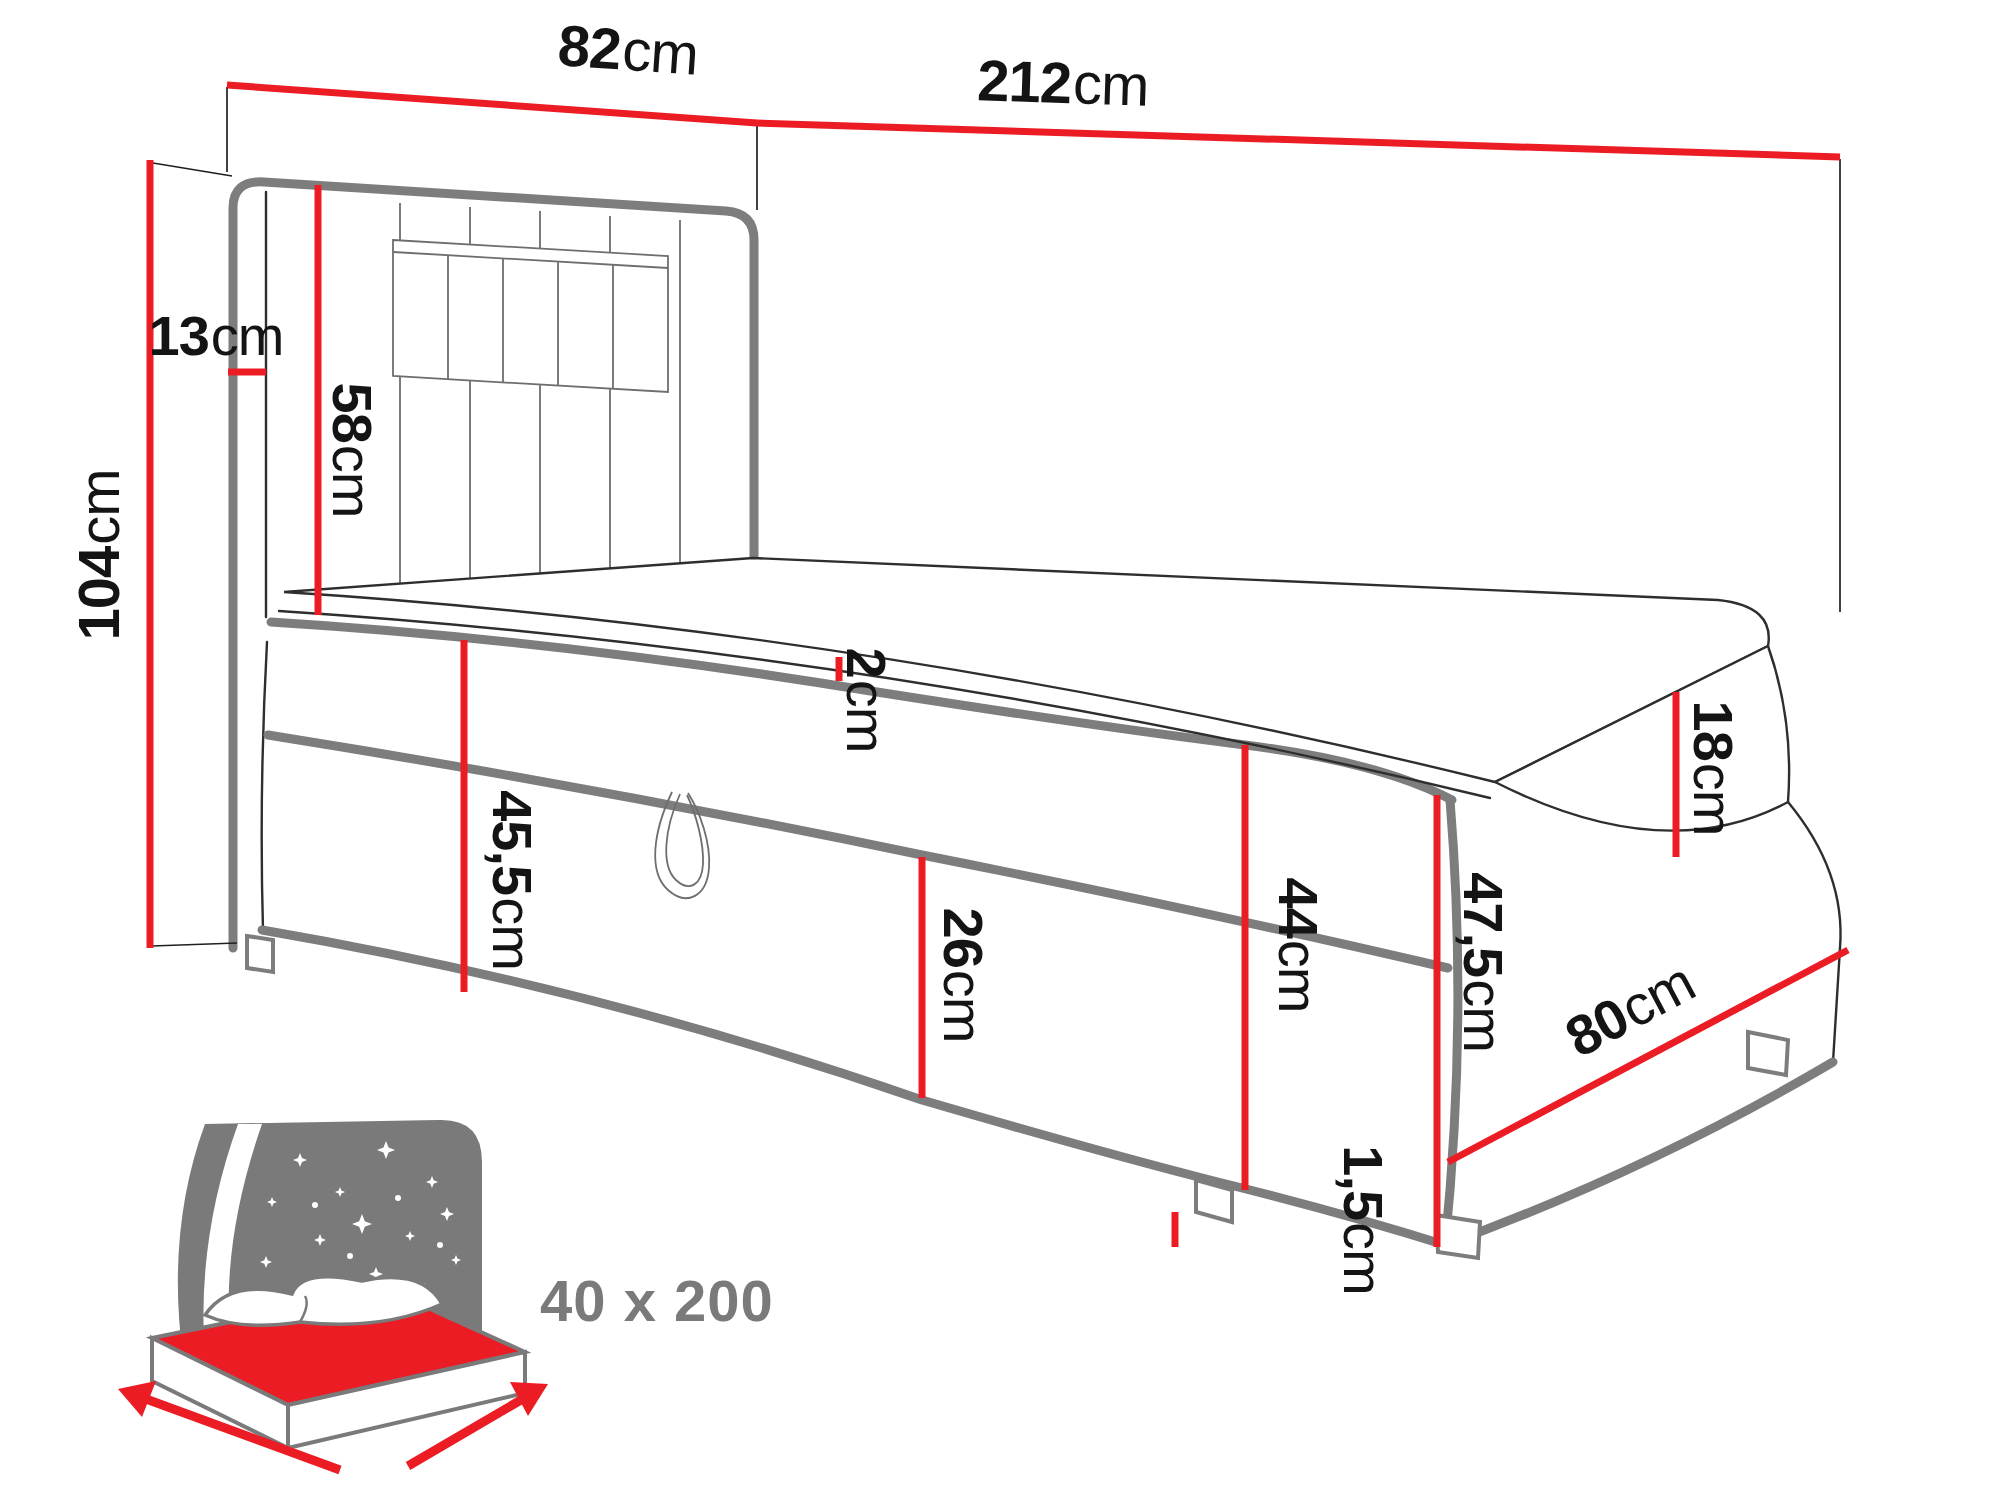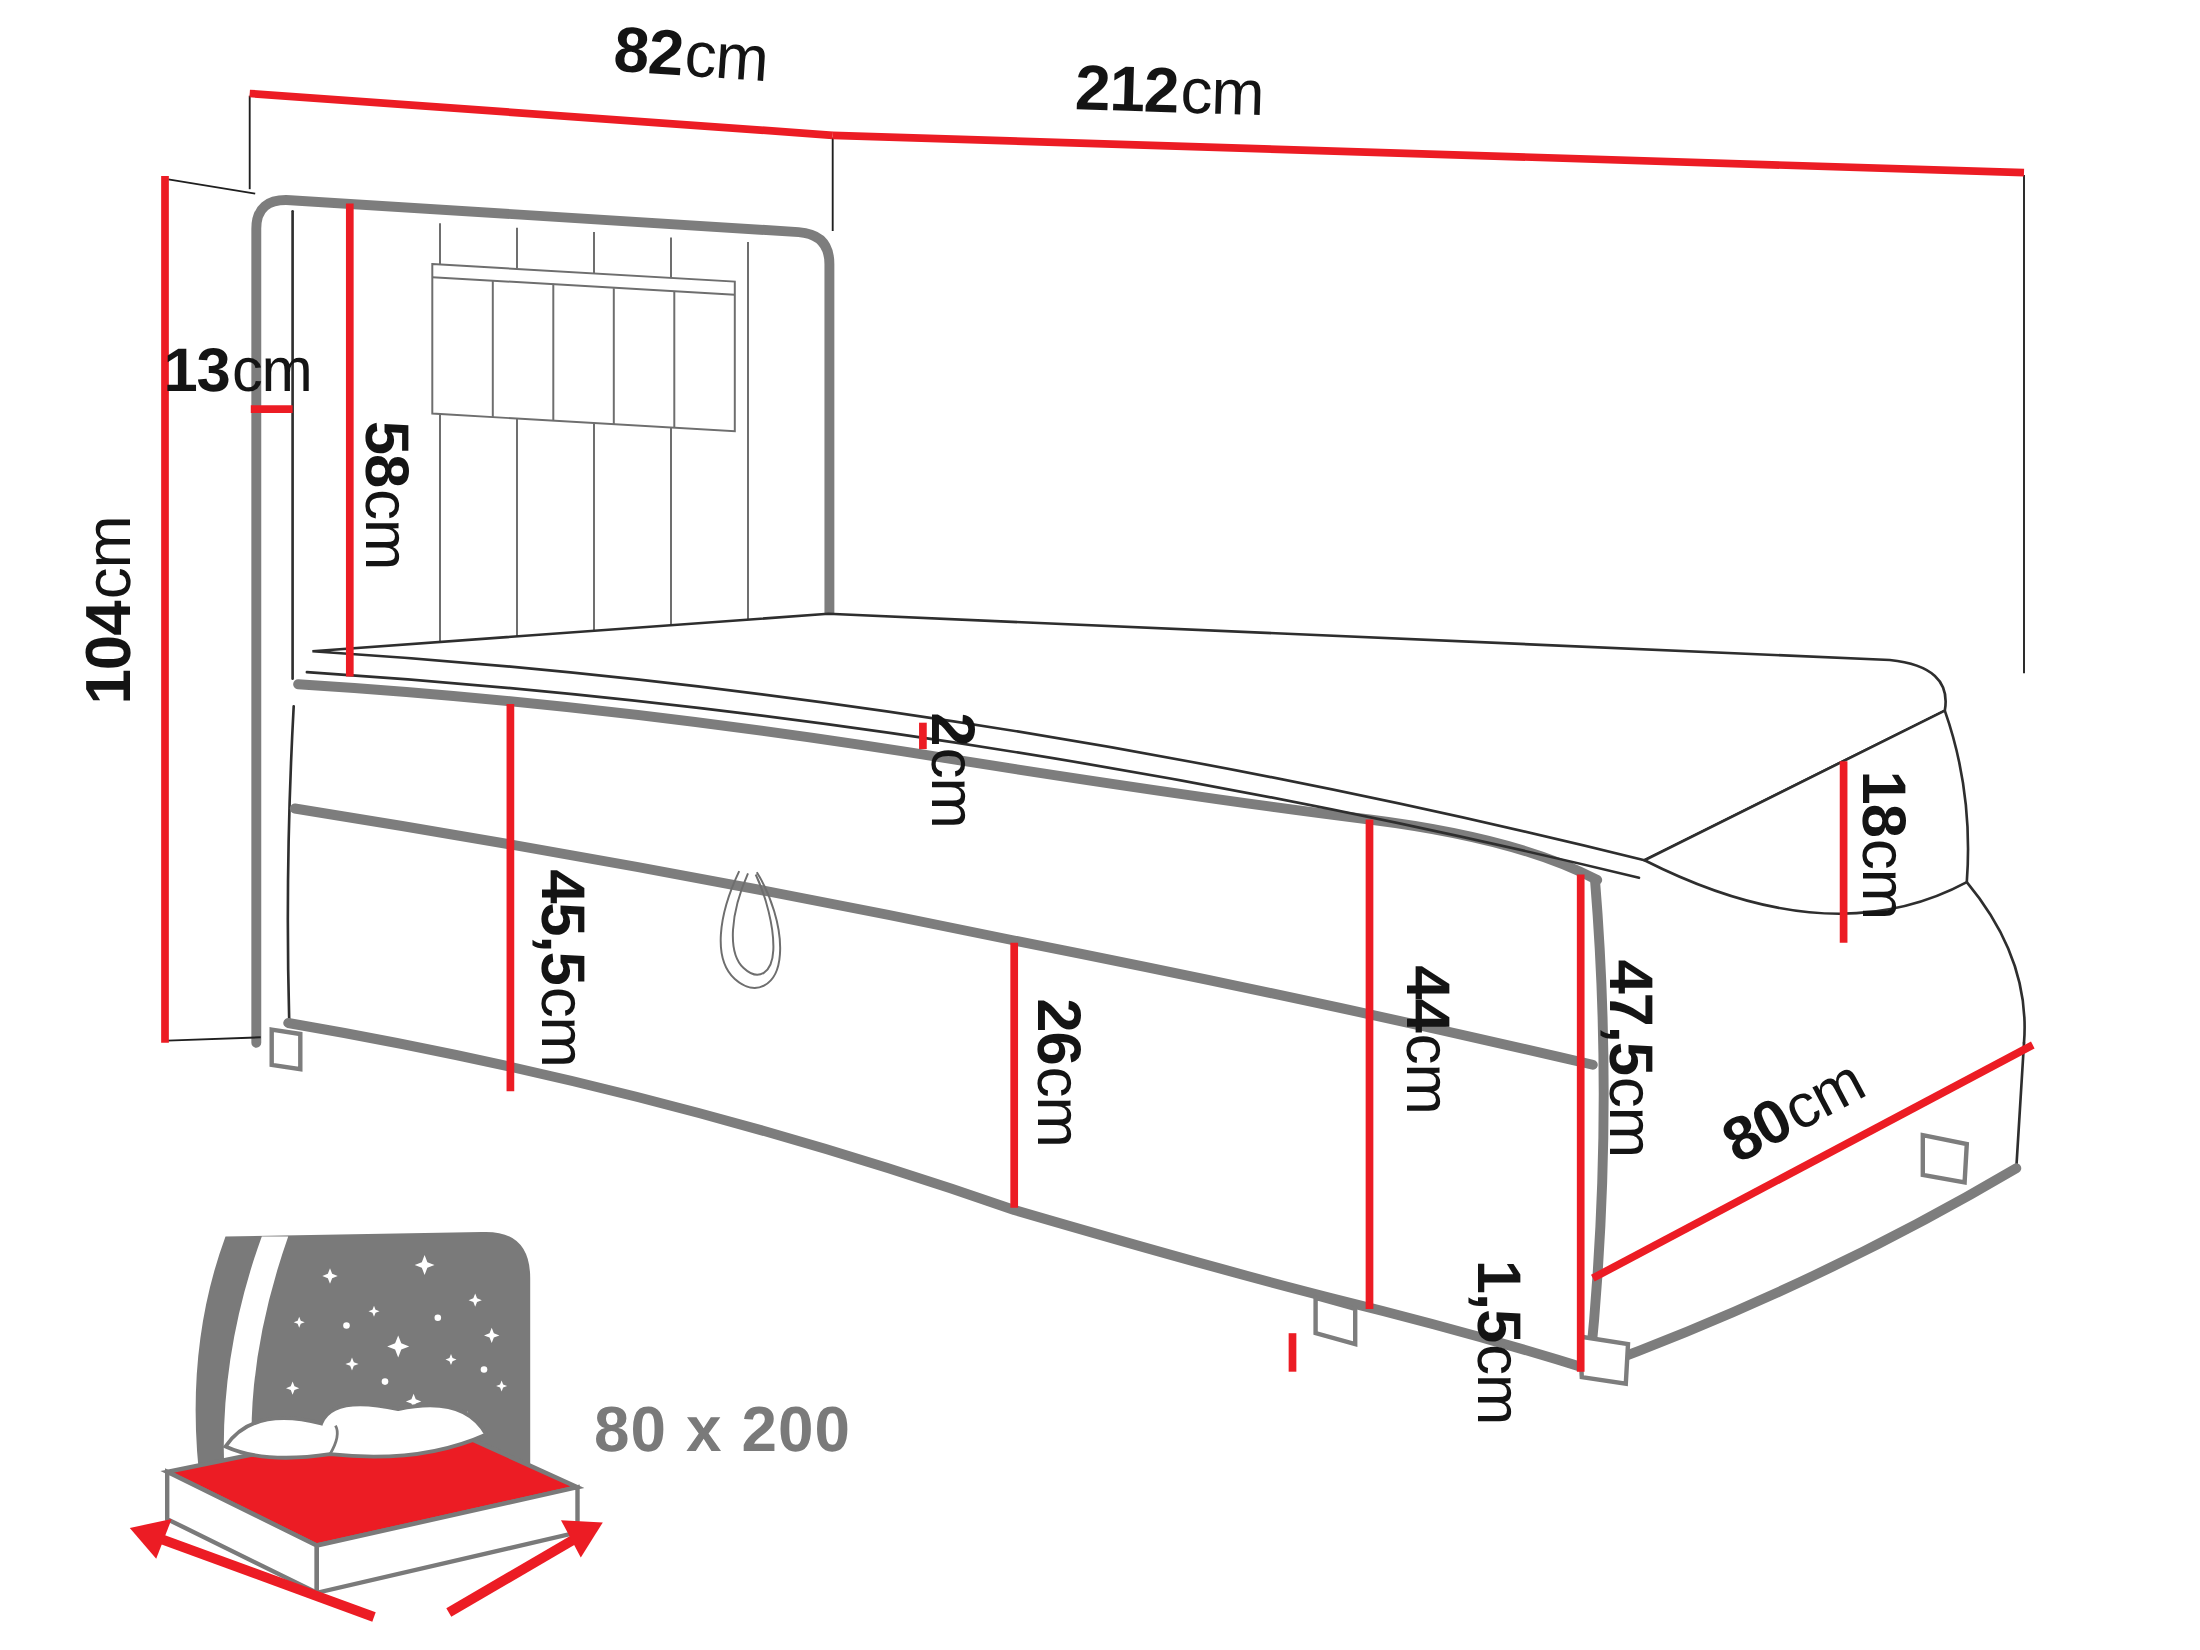--- a/index.html
+++ b/index.html
@@ -176,15 +176,15 @@
 <div class="dim mid" style="left:1298px;top:945px;transform:translate(-50%,-50%) rotate(90deg);"><span class="v">44</span><span class="u">cm</span></div>
 
 <div class="dim mid" style="left:1713px;top:768px;transform:translate(-50%,-50%) rotate(90deg);"><span class="v">18</span><span class="u">cm</span></div>
 
 <div class="dim mid" style="left:1483px;top:962px;transform:translate(-50%,-50%) rotate(90deg);"><span class="v">47,5</span><span class="u">cm</span></div>
 
 <div class="dim mid" style="left:1363px;top:1220px;transform:translate(-50%,-50%) rotate(90deg);"><span class="v">1,5</span><span class="u">cm</span></div>
 
 <div class="dim mid" style="left:1630px;top:1010px;transform:translate(-50%,-50%) rotate(-28deg);"><span class="v">80</span><span class="u">cm</span></div>
 
-<div class="badge" style="left:540px;top:1300px;">80 x 200</div>
+<div class="badge" style="left:540px;top:1300px;">40 x 200</div>
 
 </div>
 
 </body></html>

